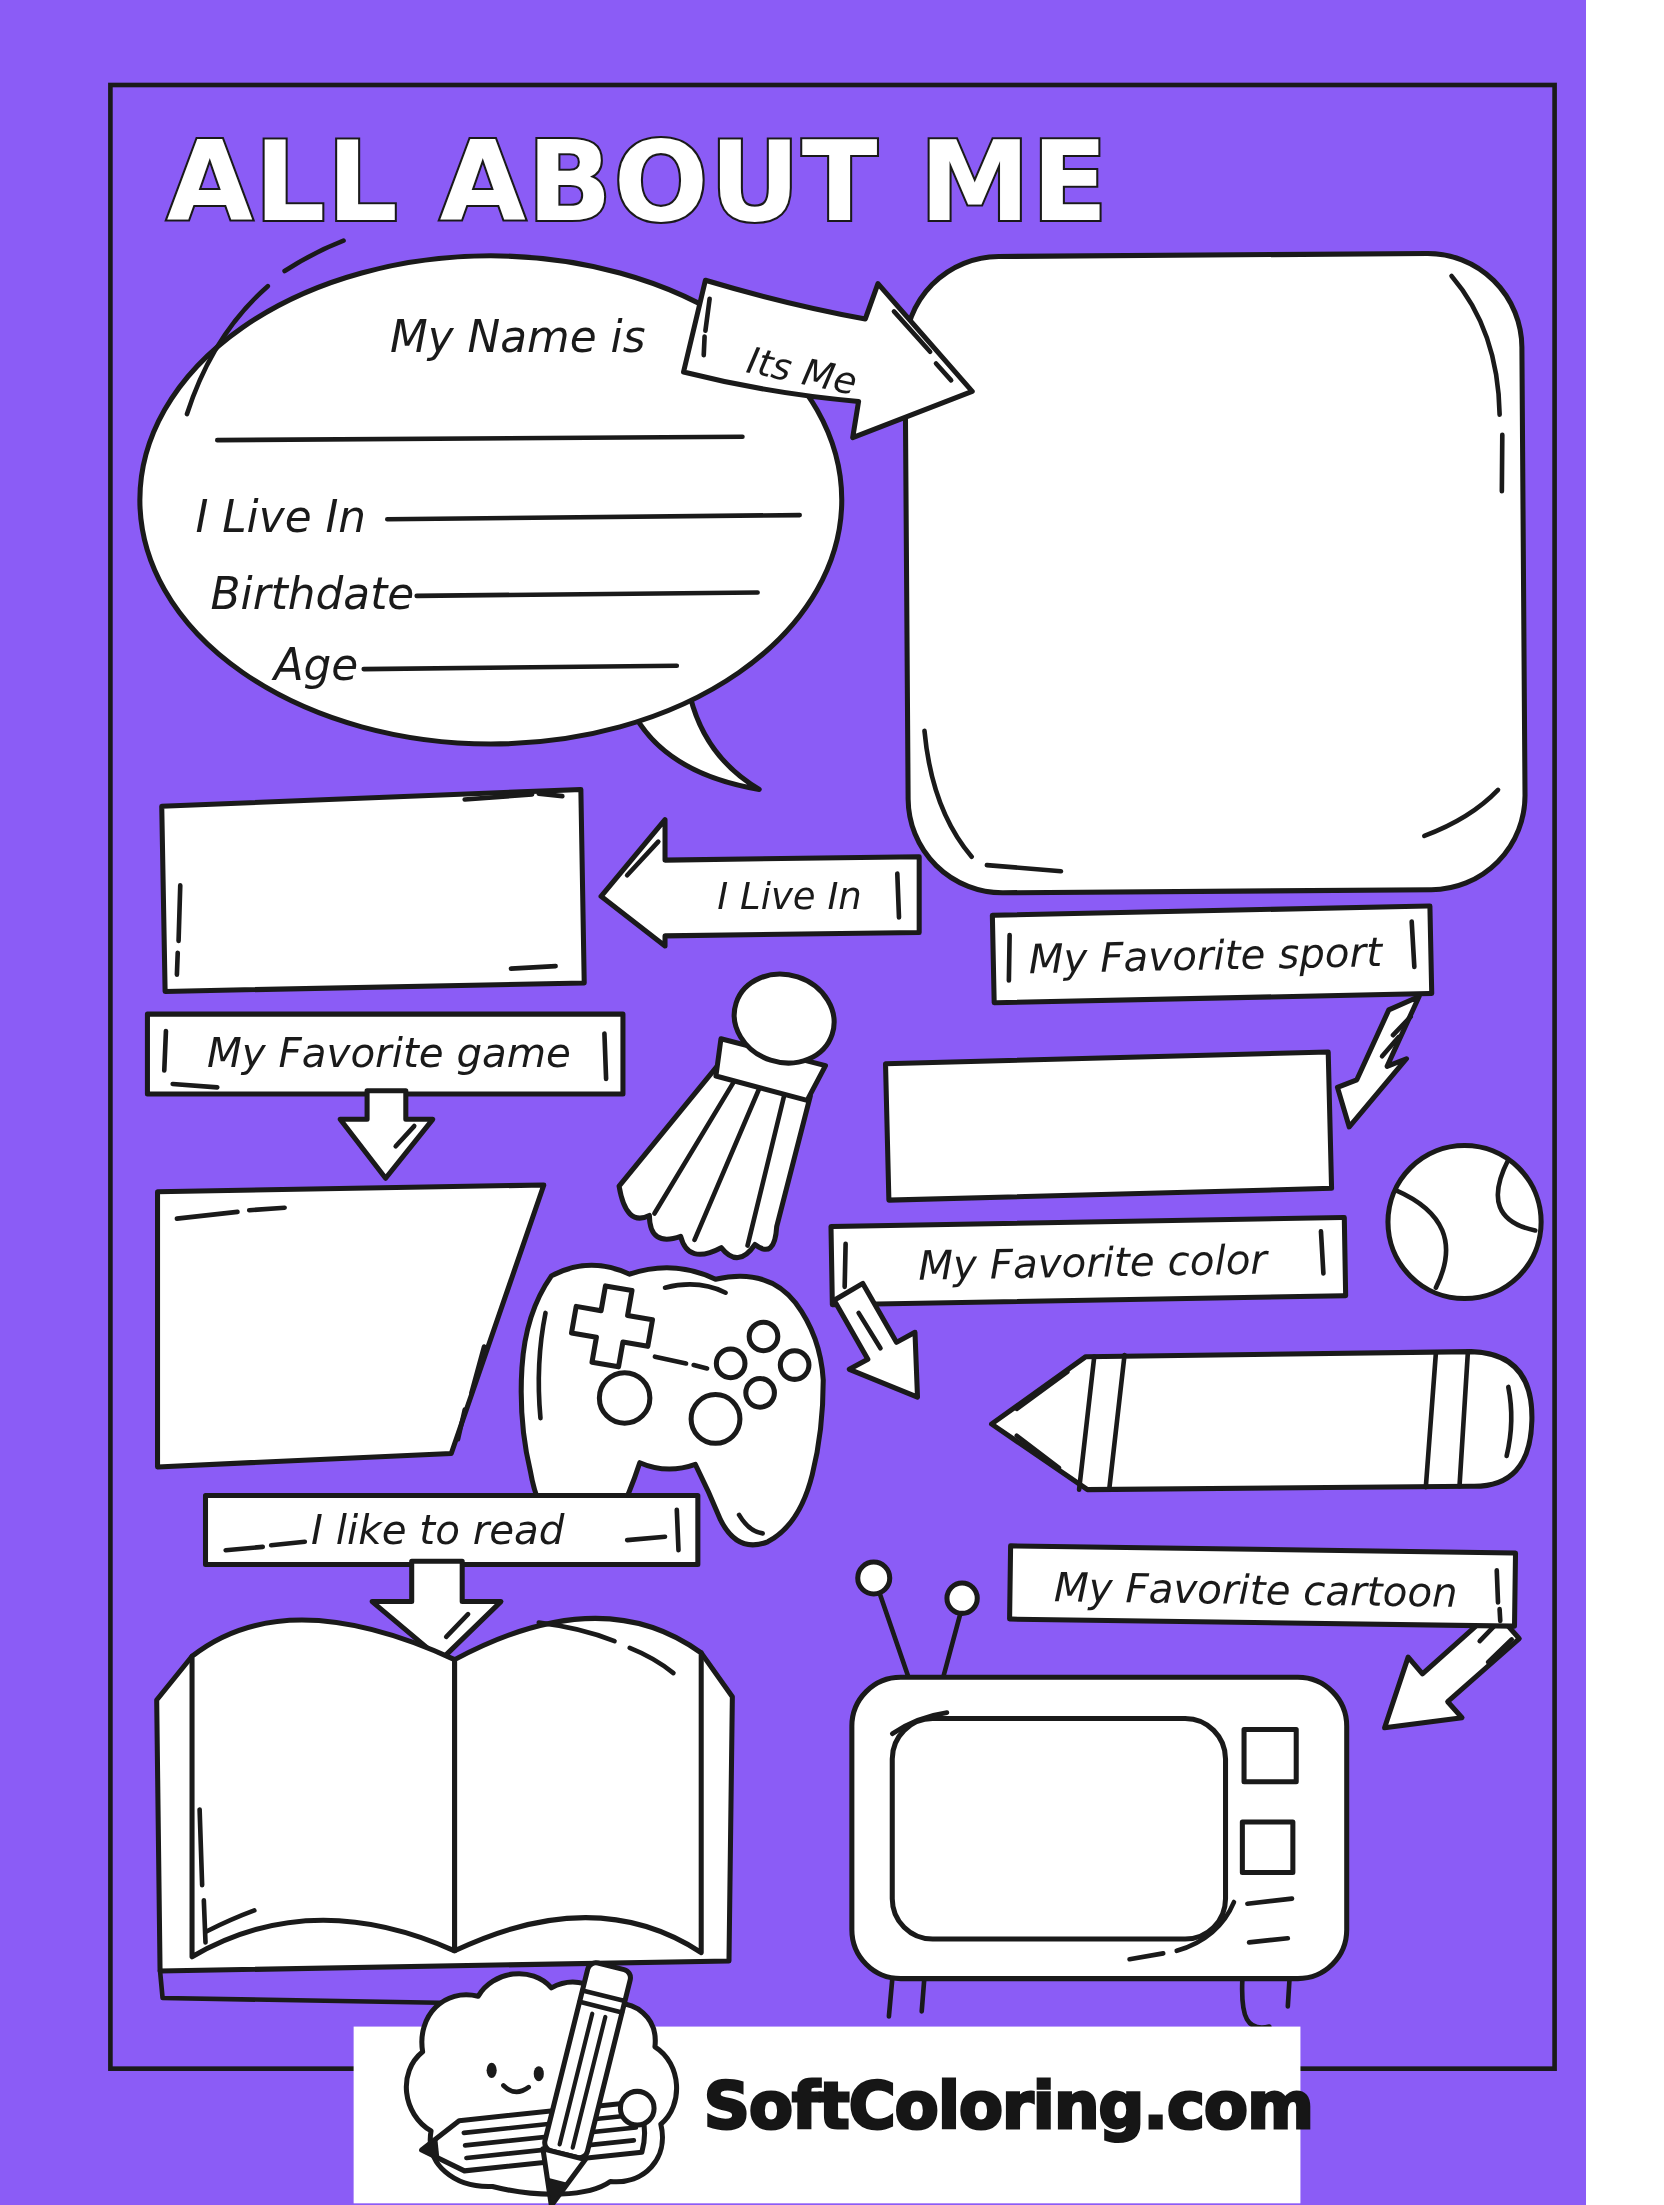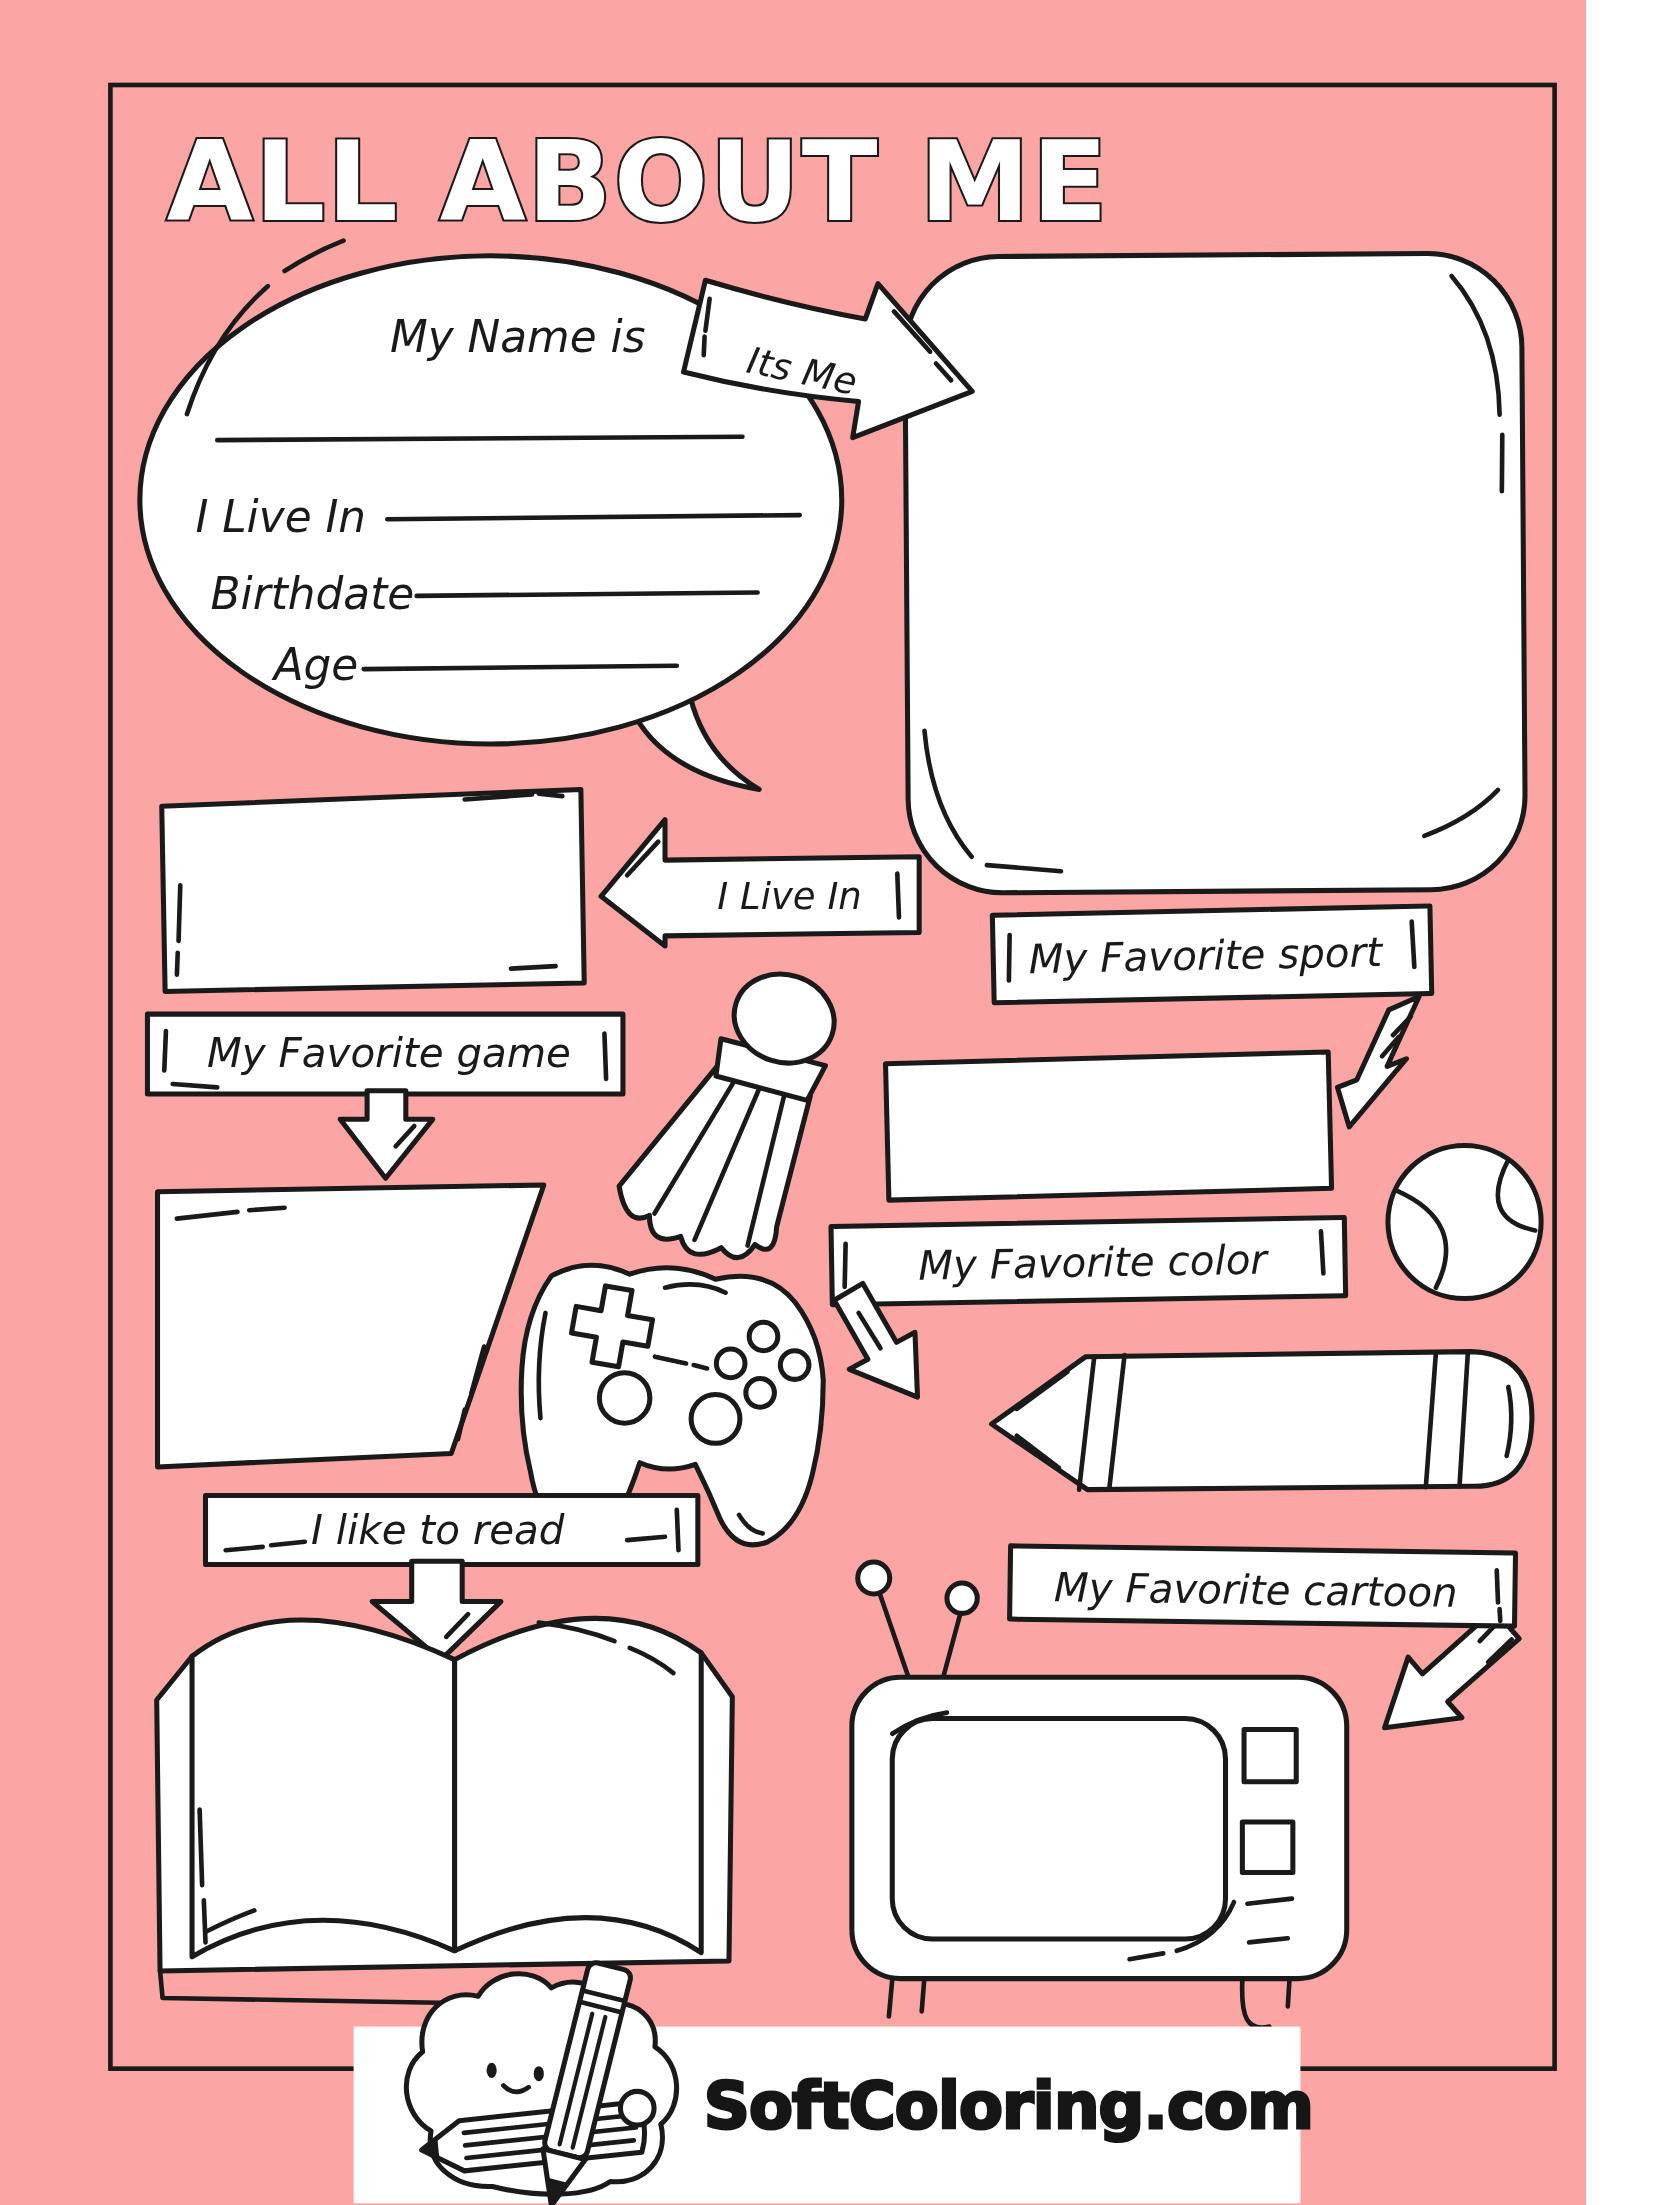--- a/index.html
+++ b/index.html
@@ -1,16 +1,16 @@
 <!DOCTYPE html>
 <html style="font-size:13.5px"><head>
 <meta charset="utf-8">
 <style>
   html,body{margin:0;padding:0;background:#fff;}
-  .page{position:relative;width:1586px;height:2205px;background:#fca5a5;overflow:hidden;}
+  .page{position:relative;width:1586px;height:2205px;background:#8b5cf6;overflow:hidden;}
   svg{position:absolute;left:0;top:0;}
   svg .s{fill:#ffffff;stroke:#1a1a1a;stroke-width:6;stroke-linecap:round;stroke-linejoin:round;}
   svg .a{fill:none;stroke:#1a1a1a;stroke-width:5.5;stroke-linecap:round;stroke-linejoin:round;}
   svg .thin{stroke-width:5;}
   svg text{font-family:"DejaVu Sans","Liberation Sans",sans-serif;font-style:italic;fill:#1a1a1a;}
   text.outline-title{font-style:normal;font-weight:bold;fill:#ffffff;stroke:#1a1a1a;stroke-width:5;paint-order:stroke;letter-spacing:2px;font-size:132px;}
   text.brand{font-style:normal;font-weight:bold;fill:#161616;stroke:#161616;stroke-width:3.5;paint-order:stroke;letter-spacing:-1px;font-size:76px;}
   text.hand-lg{font-size:52px;}
   text.hand{font-size:48px;}
   text.hand-sm{font-size:44px;}

